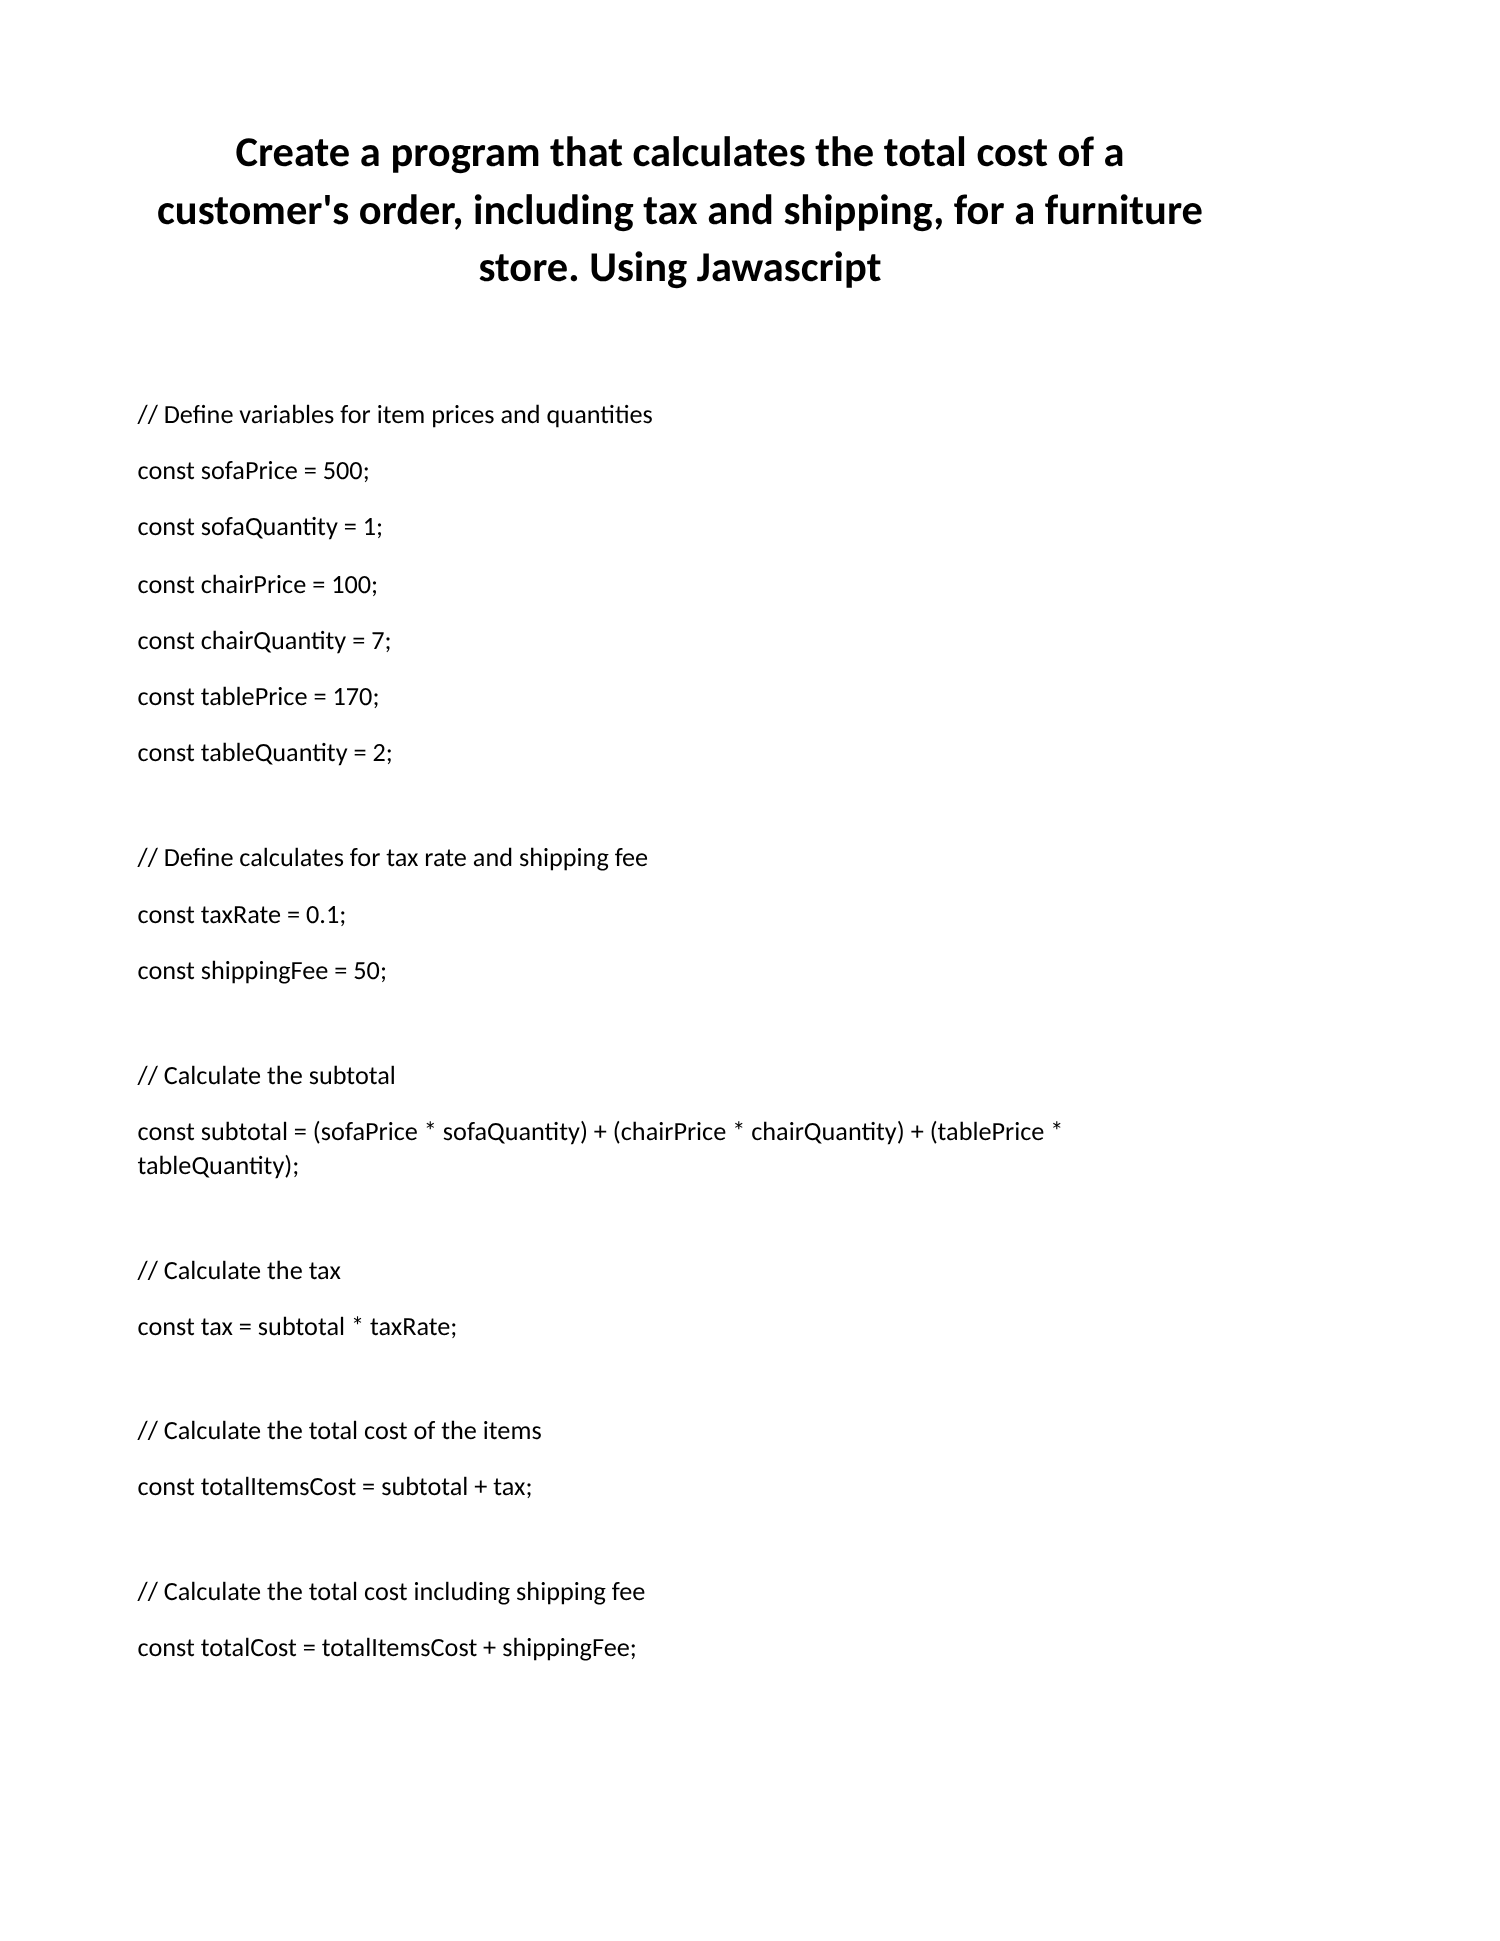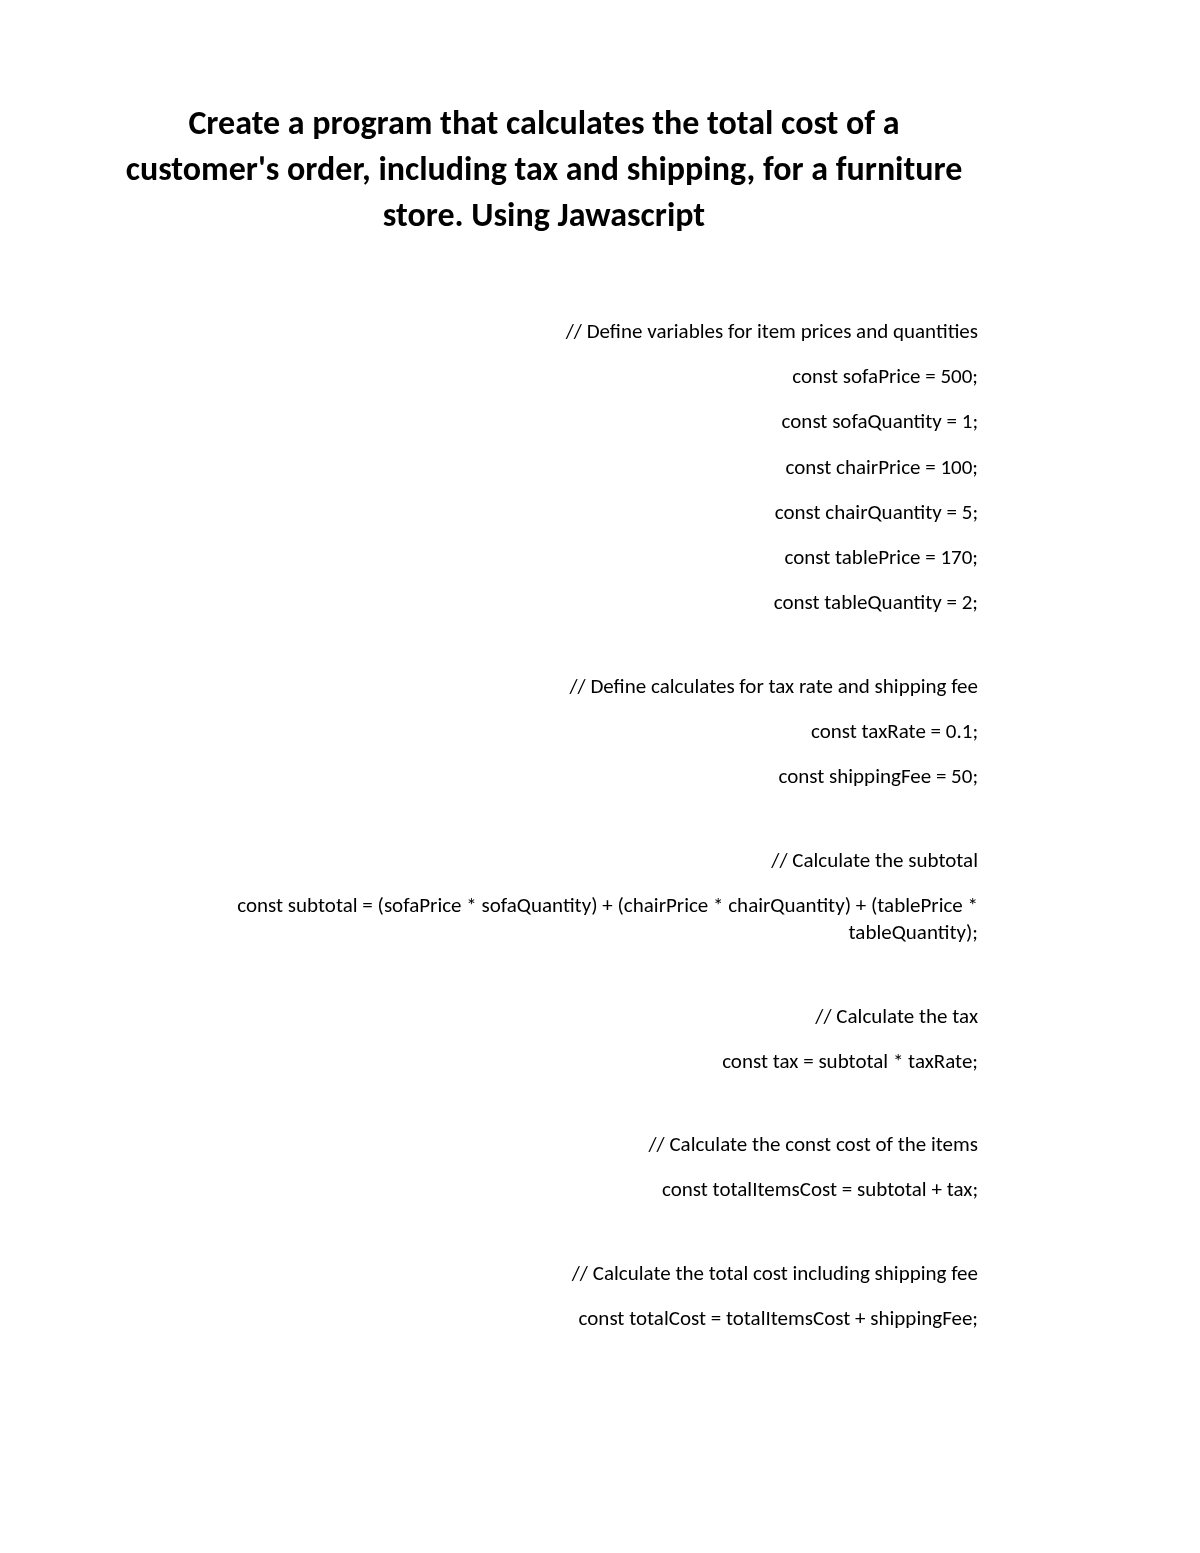--- a/index.html
+++ b/index.html
@@ -17,42 +17,41 @@
   h1.title {
     font-size: 34px;
     font-weight: 700;
     text-align: center;
     line-height: 1.35;
     margin-bottom: 80px;
   }
   .code-block {
     font-size: 21px;
     line-height: 1.3;
-    text-align: right;
   }
   .code-line {
     margin-bottom: 18px;
     white-space: pre-wrap;
   }
   .gap {
     height: 38px;
   }
 </style>
 </head>
 <body>
 
 <div class="page">
   <h1 class="title">Create a program that calculates the total cost of a customer's order, including tax and shipping, for a furniture store. Using Jawascript</h1>
 
   <div class="code-block">
     <div class="code-line">// Define variables for item prices and quantities</div>
     <div class="code-line">const sofaPrice = 500;</div>
     <div class="code-line">const sofaQuantity = 1;</div>
     <div class="code-line">const chairPrice = 100;</div>
-    <div class="code-line">const chairQuantity = 5;</div>
+    <div class="code-line">const chairQuantity = 7;</div>
     <div class="code-line">const tablePrice = 170;</div>
     <div class="code-line">const tableQuantity = 2;</div>
 
     <div class="gap"></div>
 
     <div class="code-line">// Define calculates for tax rate and shipping fee</div>
     <div class="code-line">const taxRate = 0.1;</div>
     <div class="code-line">const shippingFee = 50;</div>
 
     <div class="gap"></div>
@@ -60,21 +59,21 @@
     <div class="code-line">// Calculate the subtotal</div>
     <div class="code-line">const subtotal = (sofaPrice * sofaQuantity) + (chairPrice * chairQuantity) + (tablePrice * tableQuantity);</div>
 
     <div class="gap"></div>
 
     <div class="code-line">// Calculate the tax</div>
     <div class="code-line">const tax = subtotal * taxRate;</div>
 
     <div class="gap"></div>
 
-    <div class="code-line">// Calculate the const cost of the items</div>
+    <div class="code-line">// Calculate the total cost of the items</div>
     <div class="code-line">const totalItemsCost = subtotal + tax;</div>
 
     <div class="gap"></div>
 
     <div class="code-line">// Calculate the total cost including shipping fee</div>
     <div class="code-line">const totalCost = totalItemsCost + shippingFee;</div>
   </div>
 </div>
 
 </body></html>

